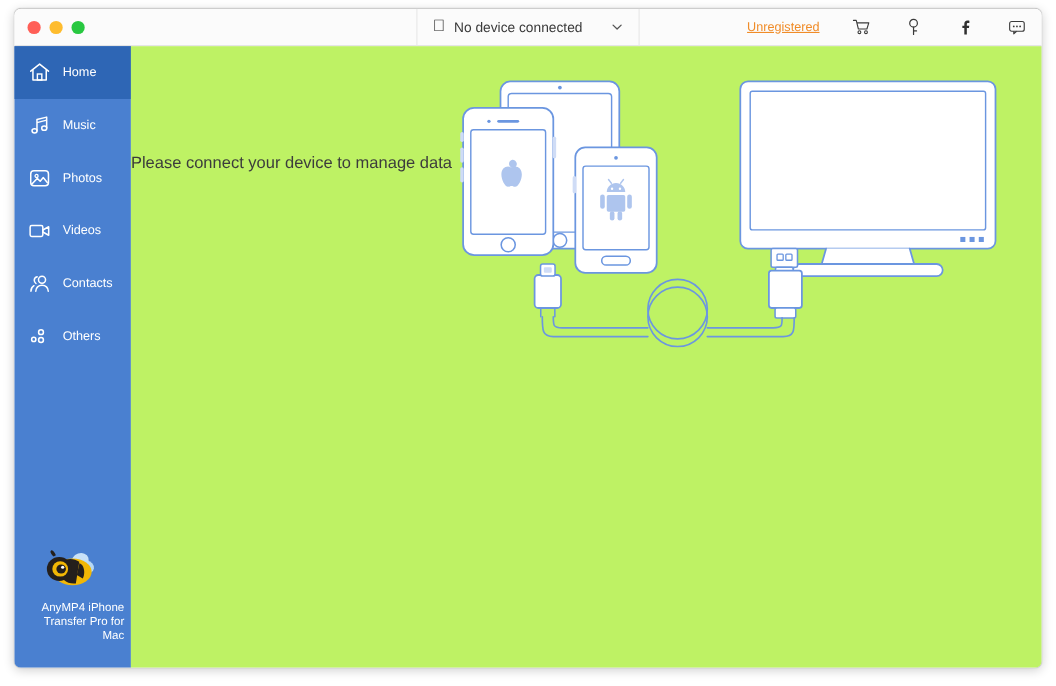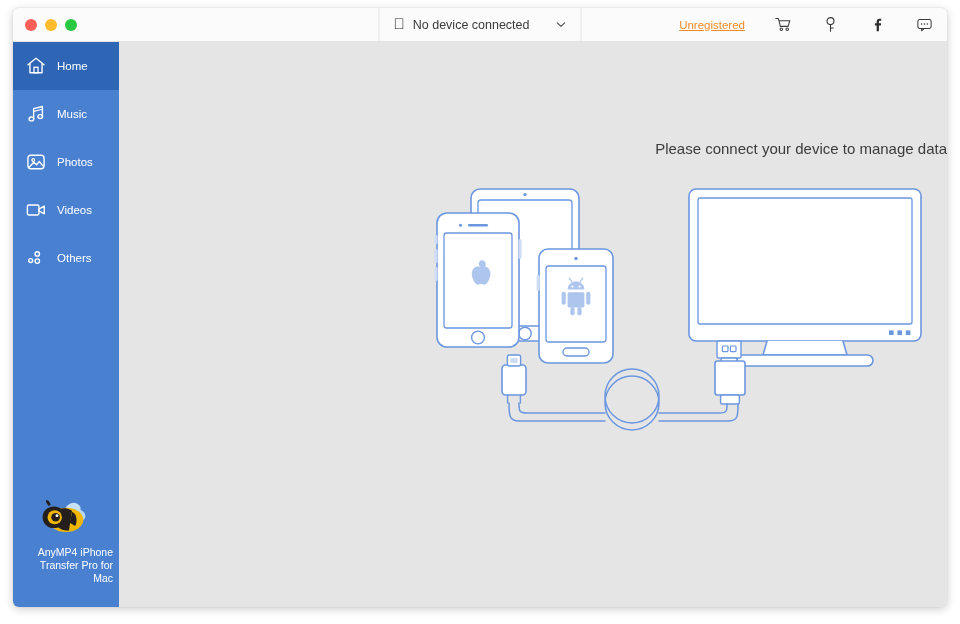--- a/index.html
+++ b/index.html
@@ -136,25 +136,25 @@
   .brand-name {
     font-size: 10.5px;
     color: #ffffff;
     text-align: right;
     line-height: 13px;
   }
 
   
   .main {
     flex: 1;
-    background: #e5e5e5;
+    background: #bef264;
     position: relative;
     display: flex;
-    flex-direction: column;
-    align-items: flex-end;
+    flex-direction: row;
+    align-items: flex-start;
   }
   .headline {
     margin-top: 98px;
     font-size: 15px;
     color: #3c3c3c;
   }
   .illus { margin-top: 26px; }
   .illus svg { display: block; }
   .helplink {
     margin-top: 28px;
@@ -266,20 +266,31 @@
         <div class="nav-item">
           <span class="nav-ico">
             <svg viewBox="0 0 24 24" width="22" height="22">
               <rect x="2.6" y="6.6" width="12.6" height="10.8" rx="1.6" fill="none" stroke="#fff" stroke-width="1.5"></rect>
               <path d="M15.2 11 L21 7.8 V16.2 L15.2 13 Z" fill="none" stroke="#fff" stroke-width="1.5" stroke-linejoin="round"></path>
             </svg>
           </span>
           <span class="nav-label">Videos</span>
         </div>
 
+        <div class="nav-item">
+          <span class="nav-ico">
+            <svg viewBox="0 0 24 24" width="22" height="22">
+              <circle cx="14.4" cy="8" r="3.5" fill="none" stroke="#fff" stroke-width="1.5"></circle>
+              <path d="M8.2 19.4 C8.2 15.9 10.9 13.4 14.4 13.4 C17.9 13.4 20.6 15.9 20.6 19.4" fill="none" stroke="#fff" stroke-width="1.5" stroke-linecap="round"></path>
+              <path d="M9.6 5.1 C7.9 5.5 6.7 6.9 6.7 8.6 C6.7 9.9 7.4 11 8.4 11.7" fill="none" stroke="#fff" stroke-width="1.5" stroke-linecap="round"></path>
+              <path d="M6.4 13.9 C4.6 15 3.4 17 3.4 19.4" fill="none" stroke="#fff" stroke-width="1.5" stroke-linecap="round"></path>
+            </svg>
+          </span>
+          <span class="nav-label">Contacts</span>
+        </div>
 
 
         <div class="nav-item">
           <span class="nav-ico">
             <svg viewBox="0 0 24 24" width="22" height="22">
               <circle cx="13.4" cy="7.6" r="2.4" fill="none" stroke="#fff" stroke-width="1.5"></circle>
               <circle cx="6.2" cy="14.8" r="2.1" fill="none" stroke="#fff" stroke-width="1.5"></circle>
               <circle cx="13.4" cy="15.4" r="2.4" fill="none" stroke="#fff" stroke-width="1.5"></circle>
             </svg>
           </span>

